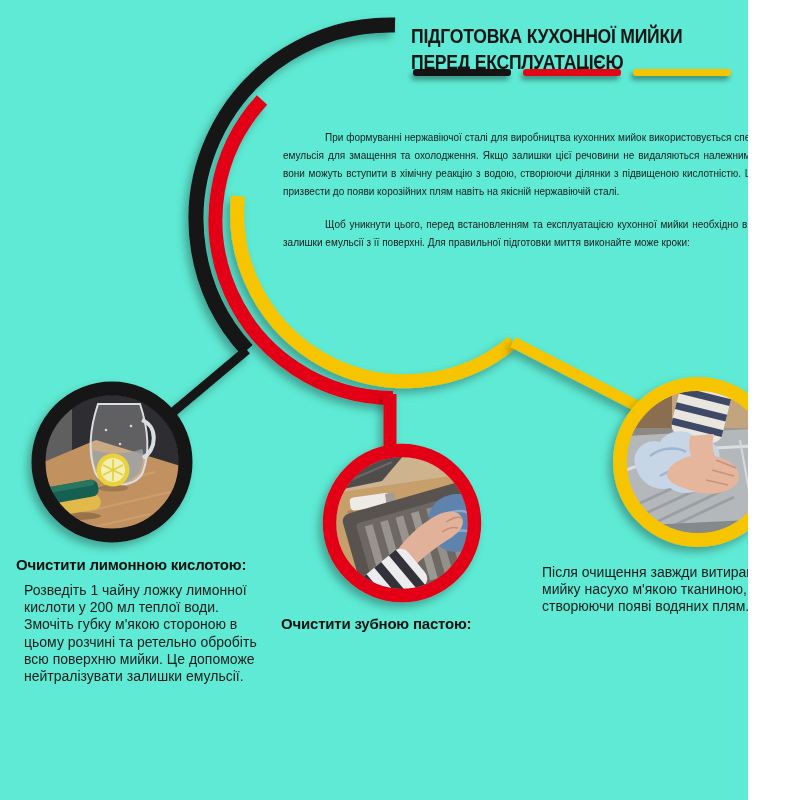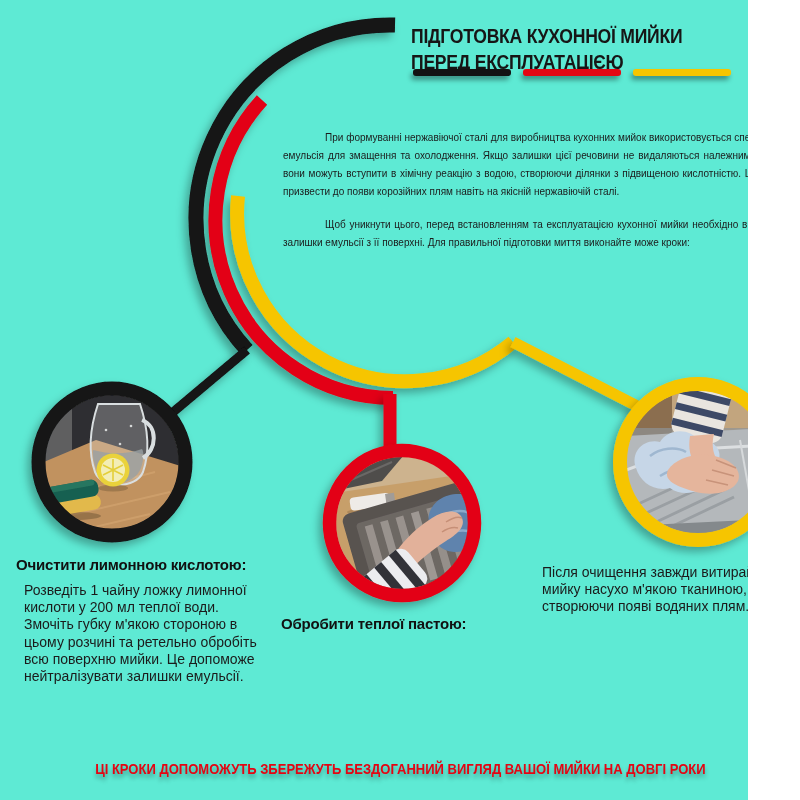--- a/index.html
+++ b/index.html
@@ -176,23 +176,20 @@
   <div class="intro">
     <p>При формуванні нержавіючої сталі для виробництва кухонних мийок використовується спеціальна емульсія для змащення та охолодження. Якщо залишки цієї речовини не видаляються належним чином, вони можуть вступити в хімічну реакцію з водою, створюючи ділянки з підвищеною кислотністю. Це може призвести до появи корозійних плям навіть на якісній нержавіючій сталі.</p>
     <p>Щоб уникнути цього, перед встановленням та експлуатацією кухонної мийки необхідно видалити залишки емульсії з її поверхні. Для правильної підготовки миття виконайте може кроки:</p>
   </div>
 
   <div class="step step1">
     <h3>Очистити лимонною кислотою:</h3>
     <p>Розведіть 1 чайну ложку лимонної кислоти у 200 мл теплої води. Змочіть губку м'якою стороною в цьому розчині та ретельно обробіть всю поверхню мийки. Це допоможе нейтралізувати залишки емульсії.</p>
   </div>
   <div class="step step2">
-    <h3>Обробити теплої пастою:</h3>
+    <h3>Очистити зубною пастою:</h3>
   </div>
   <div class="step step3">
     <p>Після очищення завжди витирайте мийку насухо м'якою тканиною, щоб створюючи появі водяних плям.</p>
   </div>
 
-  <div class="footer">
-    <span class="ftext">ЦІ КРОКИ ДОПОМОЖУТЬ ЗБЕРЕЖУТЬ БЕЗДОГАННИЙ ВИГЛЯД ВАШОЇ МИЙКИ НА ДОВГІ РОКИ</span>
-  </div>
 
 </div>
 
 </body></html>

